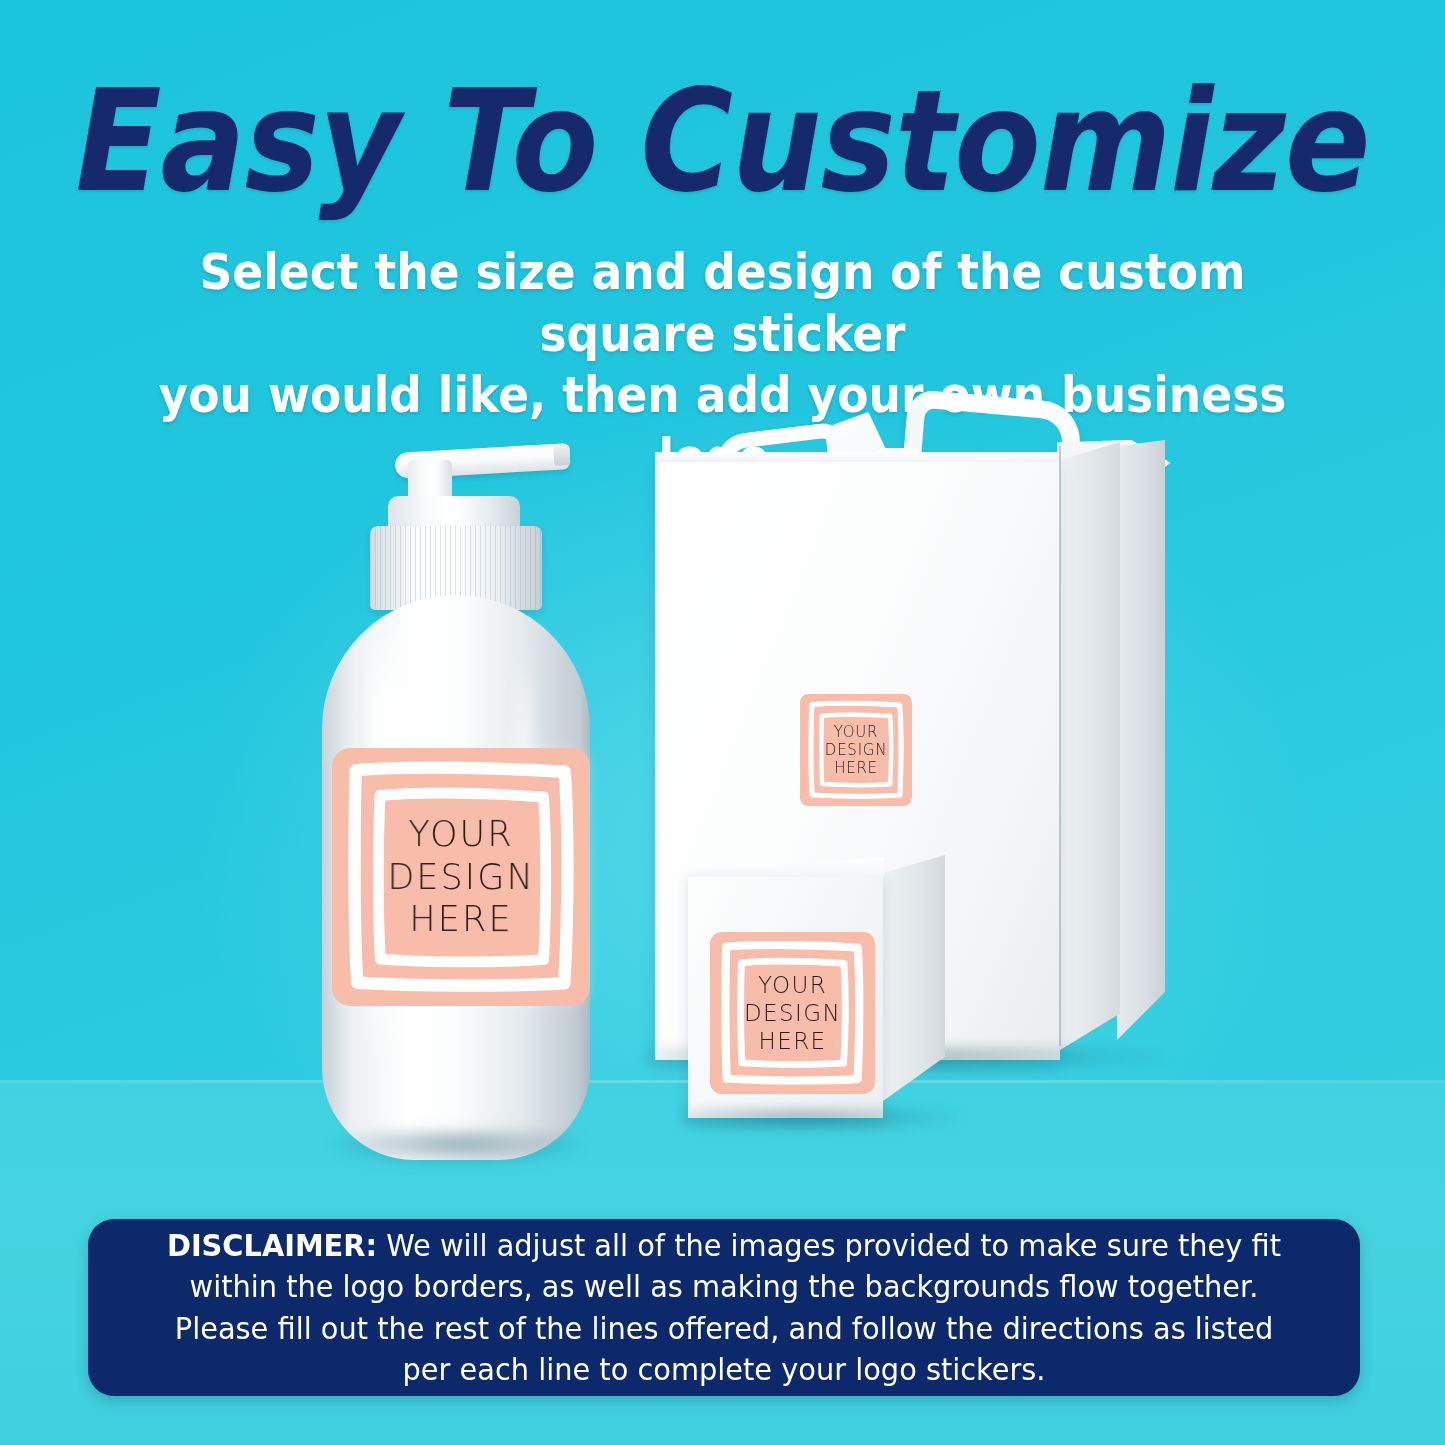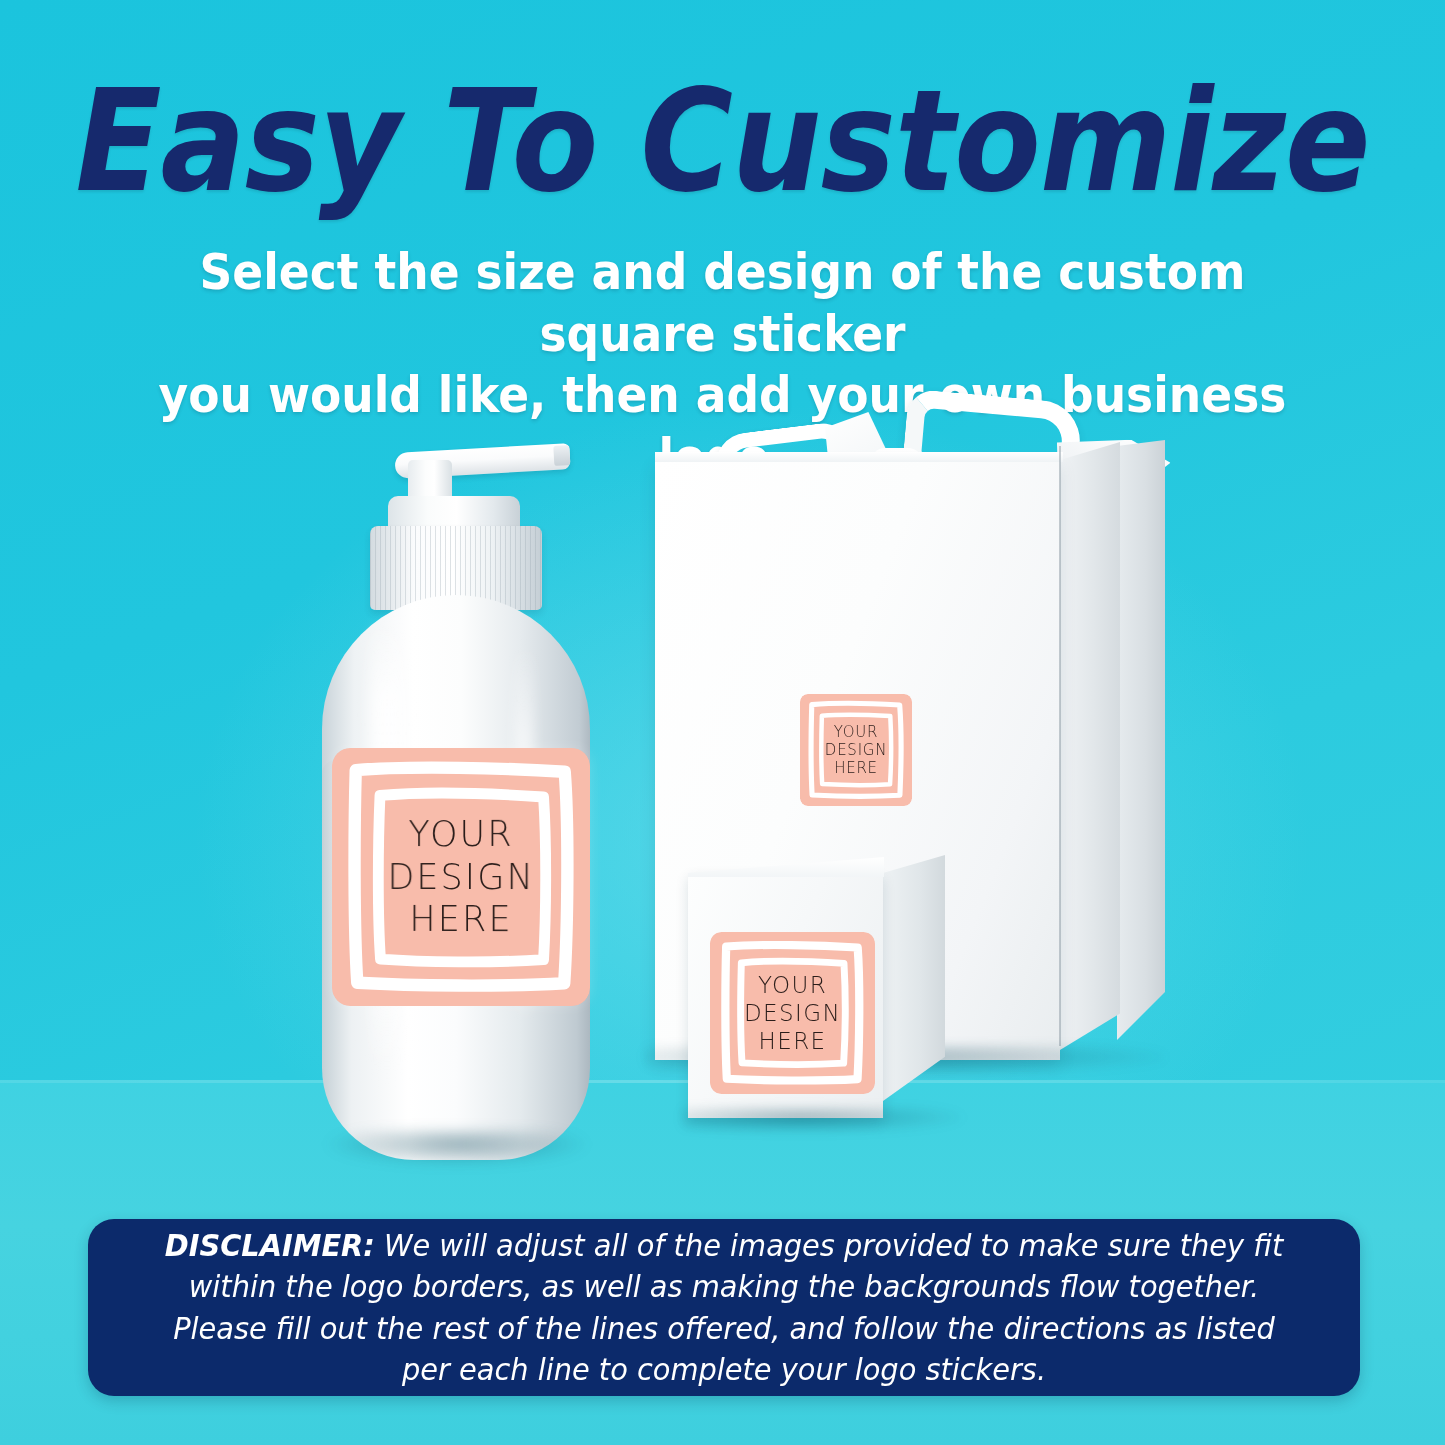--- a/index.html
+++ b/index.html
@@ -222,21 +222,20 @@
   #sticker-smallbox .txt{ font-size:23px; }
 
   
   #disclaimer{
     position:absolute; left:88px; top:1219px; width:1272px; height:177px;
     background:#0C2A6B;
     border-radius:26px;
     box-shadow:0 5px 14px rgba(0,40,70,0.22);
     display:flex; align-items:center; justify-content:center;
     padding:0 34px;
-    font-style:italic;
   }
   #disclaimer p{
     font-family:"DejaVu Sans", sans-serif;
     font-size:30.5px; line-height:1.36;
     color:#FFFFFF; text-align:center;
     transform:scaleX(0.945);
   }
   #disclaimer b{ font-weight:bold; }
 </style>
 </head>

